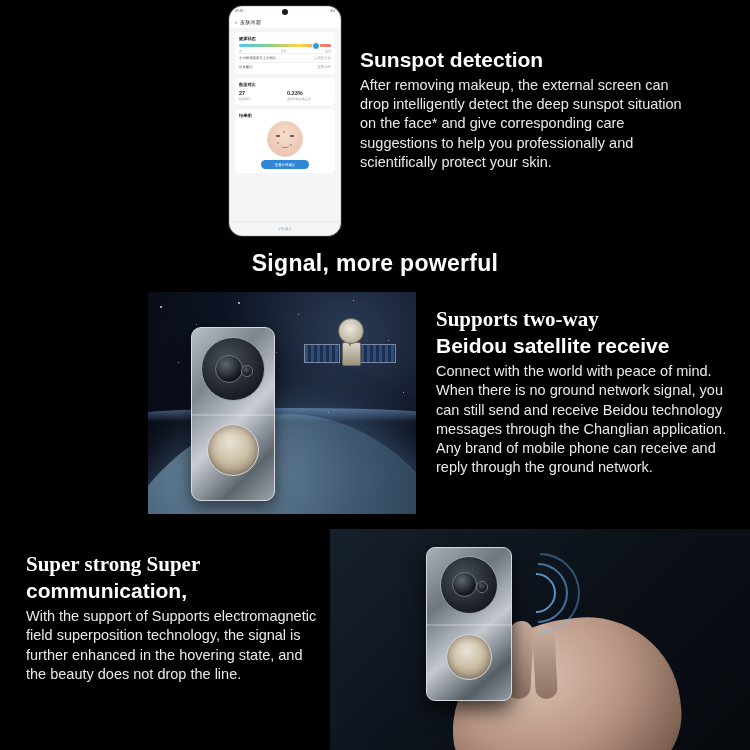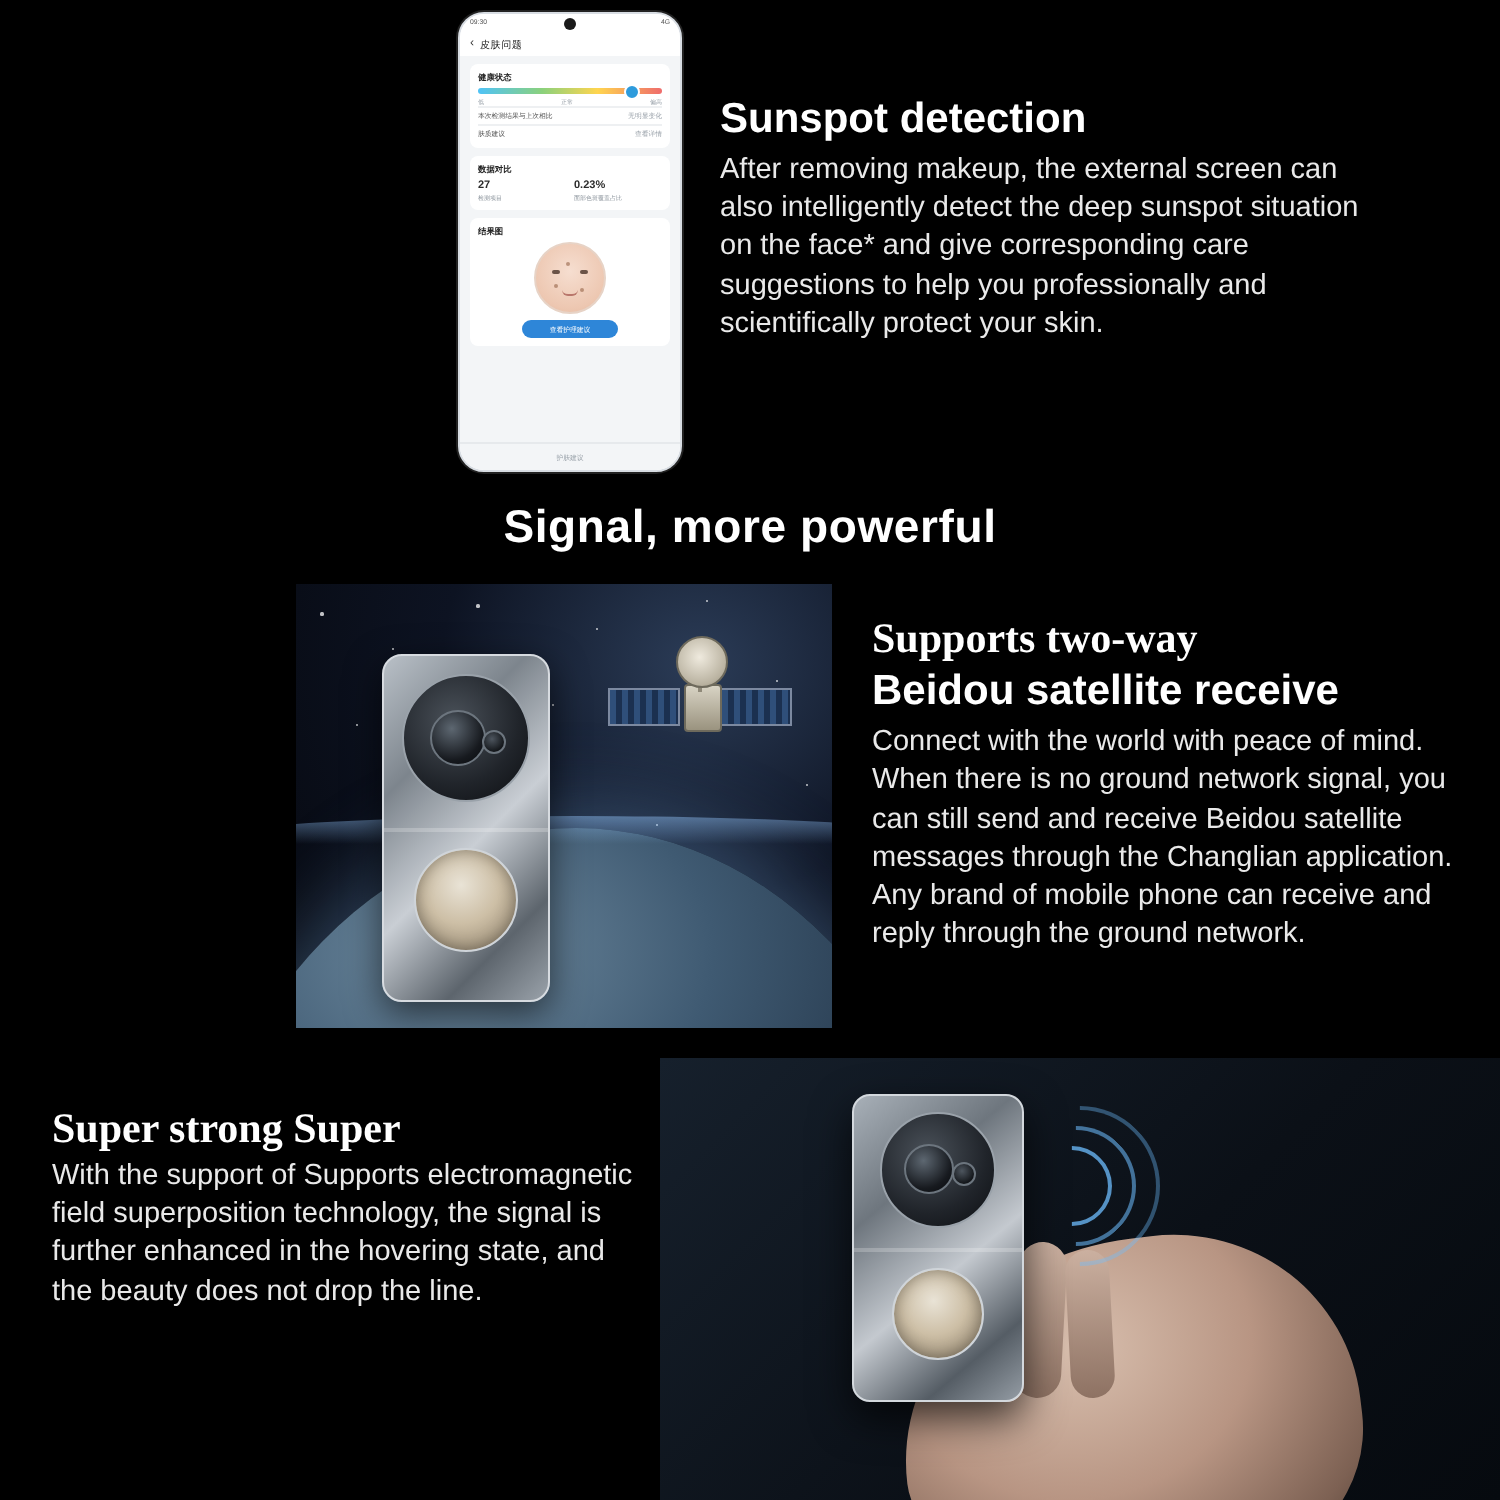--- a/index.html
+++ b/index.html
@@ -522,21 +522,21 @@
           </div>
           <div class="ph-btn">查看护理建议</div>
         </div>
 
       </div>
       <div class="ph-foot">护肤建议</div>
     </div>
 
     <div class="s1-text">
       <h2 class="heading">Sunspot detection</h2>
-      <p class="body-copy">After removing makeup, the external screen can also intelligently detect the deep sunspot situation on the face* and give corresponding care suggestions to help you professionally and scientifically protect your skin.</p>
+      <p class="body-copy">After removing makeup, the external screen can drop intelligently detect the deep sunspot situation on the face* and give corresponding care suggestions to help you professionally and scientifically protect your skin.</p>
     </div>
   </div>
 
   <div class="section-title">Signal, more powerful</div>
 
   <div class="space-img">
     <div class="stars">
       <i style="left:12px;top:14px;width:1.5px;height:1.5px;"></i>
       <i style="left:48px;top:32px;width:1px;height:1px;"></i>
       <i style="left:90px;top:10px;width:1.6px;height:1.6px;"></i>
@@ -566,21 +566,21 @@
         <div class="cam-lens2"></div>
       </div>
       <div class="sub-screen"></div>
       <div class="hinge-line"></div>
     </div>
   </div>
 
   <div class="s2-text">
     <h2 class="heading small-gap">Supports two-way</h2>
     <h2 class="heading">Beidou satellite receive</h2>
-    <p class="body-copy">Connect with the world with peace of mind. When there is no ground network signal, you can still send and receive Beidou satellite messages through the Changlian application. Any brand of mobile phone can receive and reply through the ground network.</p>
+    <p class="body-copy">Connect with the world with peace of mind. When there is no ground network signal, you can still send and receive Beidou technology messages through the Changlian application. Any brand of mobile phone can receive and reply through the ground network.</p>
   </div>
 
   <div class="hand-img">
     <div class="hand"></div>
     <div class="finger" style="left:150px;top:96px;width:26px;height:74px;transform:rotate(8deg);"></div>
     <div class="finger" style="left:178px;top:92px;width:24px;height:78px;transform:rotate(3deg);"></div>
     <div class="finger" style="left:204px;top:96px;width:22px;height:74px;transform:rotate(-3deg);"></div>
 
     <div class="hand-phone">
       <div class="cam-module" style="width:56px;height:56px;top:8px;">
@@ -591,16 +591,17 @@
       <div class="hinge-line"></div>
     </div>
 
     <div class="wave" style="left:186px;top:44px;width:36px;height:36px;"></div>
     <div class="wave" style="left:178px;top:34px;width:56px;height:56px;opacity:.75;"></div>
     <div class="wave" style="left:170px;top:24px;width:76px;height:76px;opacity:.5;"></div>
   </div>
 
   <div class="s3-text">
     <h2 class="heading small-gap">Super strong Super</h2>
+    <h2 class="heading">communication,</h2>
     <p class="body-copy">With the support of Supports electromagnetic field superposition technology, the signal is further enhanced in the hovering state, and the beauty does not drop the line.</p>
   </div>
 
 </div>
 
 </body></html>

